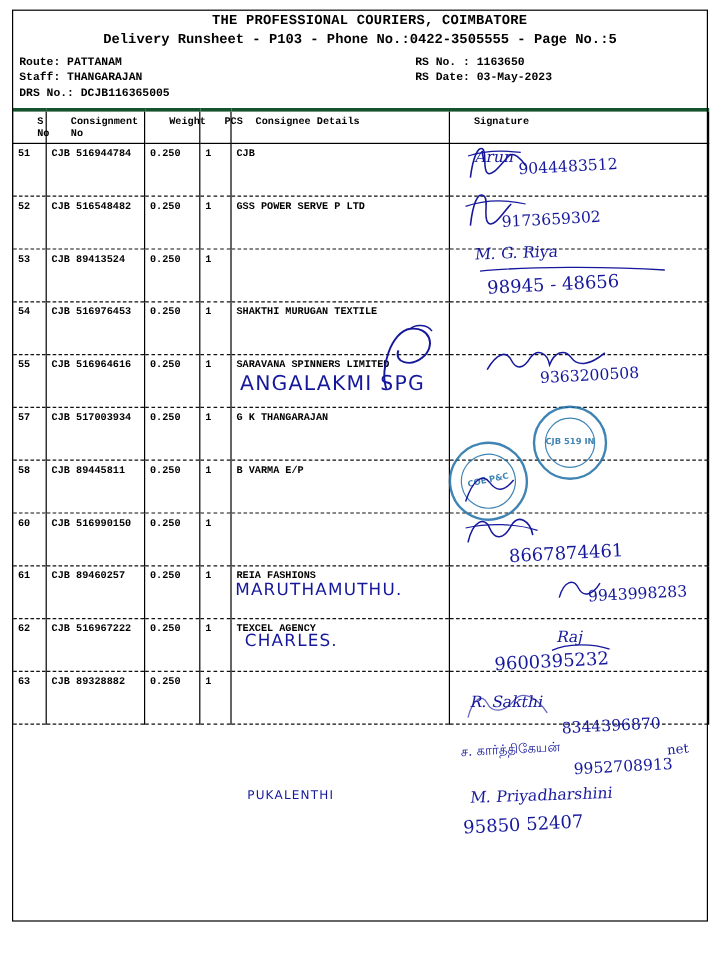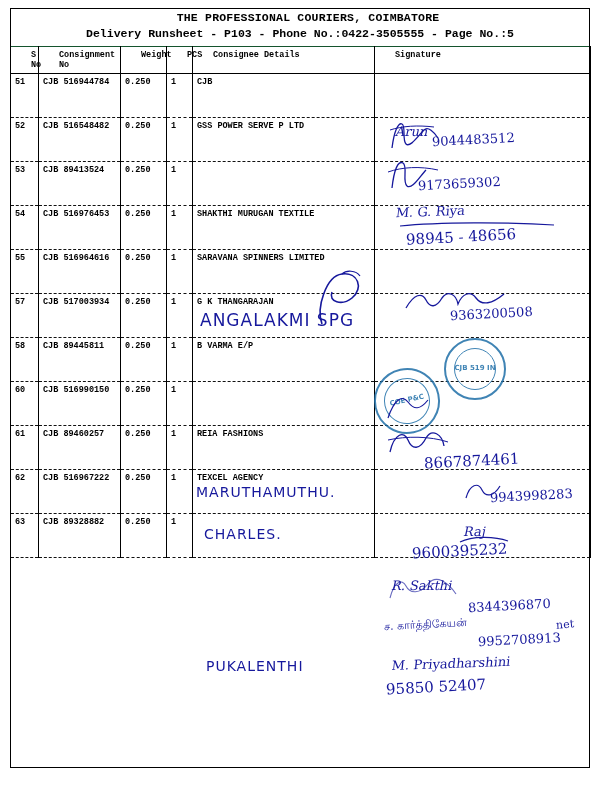--- a/index.html
+++ b/index.html
@@ -60,21 +60,21 @@
   table.runsheet th, table.runsheet td {
     border-left: 1px solid #000;
     border-right: 1px solid #000;
     font-size: 8.5px;
     font-weight: bold;
     vertical-align: top;
     padding: 3px 3px 3px 4px;
     box-sizing: border-box;
   }
   table.runsheet thead th {
-    border-top: 1px solid #14532d;
+    border-top: 3px solid #14532d;
     border-bottom: 1px solid #000;
     text-align: left;
     height: 16px;
     font-size: 8.5px;
     padding-left: 20px;
   }
   table.runsheet tbody td {
     height: 44px;
     border-bottom: 1px dashed #111;
   }
@@ -145,20 +145,31 @@
 </style>
 </head>
 <body>
 
 <div class="page">
   <div class="outer-border"></div>
 
   <div class="title">THE PROFESSIONAL COURIERS, COIMBATORE</div>
   <div class="subtitle">Delivery Runsheet - P103 - Phone No.:0422-3505555 - Page No.:5</div>
 
+  <div class="meta">
+    <div class="meta-left">
+      <div>Route: PATTANAM</div>
+      <div>Staff: THANGARAJAN</div>
+      <div>DRS No.: DCJB116365005</div>
+    </div>
+    <div class="meta-right">
+      <div>RS No. : 1163650</div>
+      <div>RS Date: 03-May-2023</div>
+    </div>
+  </div>
 
   <table class="runsheet">
     <thead>
       <tr>
         <th class="c-sno">S No</th>
         <th class="c-cons">Consignment No</th>
         <th class="c-wt">Weight</th>
         <th class="c-pcs">PCS</th>
         <th class="c-det">Consignee Details</th>
         <th class="c-sign">Signature</th>
@@ -323,18 +334,18 @@
     <div class="hand med slant" style="left:392px; top:578px;">R. Sakthi</div>
     <svg class="scribble" style="left:386px; top:574px;" width="80" height="28" viewBox="0 0 80 28">
       <path d="M4 24 C8 8, 16 4, 20 12 C24 20, 34 20, 42 10 C50 0, 62 8, 70 20" stroke="#16189c" fill="none" stroke-width="1.1" opacity="0.65"></path>
     </svg>
     <div class="hand med rot" style="left:468px; top:598px;">8344396870</div>
 
     <div class="hand sm rot" style="left:384px; top:618px; font-size:11px;">ச. கார்த்திகேயன்</div>
     <div class="hand med rot" style="left:478px; top:632px;">9952708913</div>
     <div class="hand sm rot2" style="left:556px; top:618px;">net</div>
 
-    <div class="hand big caps" style="left:206px; top:658px; font-size:14px;">PUKALENTHI</div>
+    <div class="hand big caps" style="left:206px; top:658px; font-size:10px;">PUKALENTHI</div>
     <div class="hand med slant2" style="left:392px; top:656px;">M. Priyadharshini</div>
     <div class="hand big rot" style="left:386px; top:678px;">95850 52407</div>
 
   </div>
 </div>
 
 </body></html>

